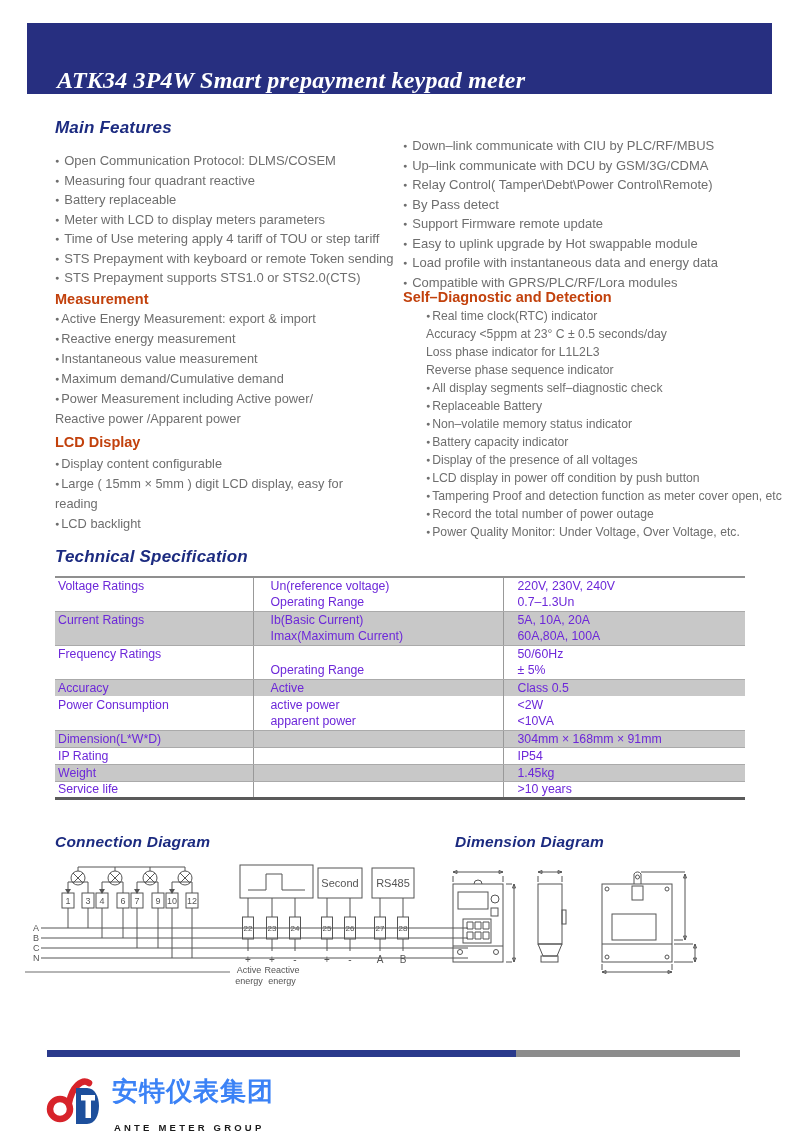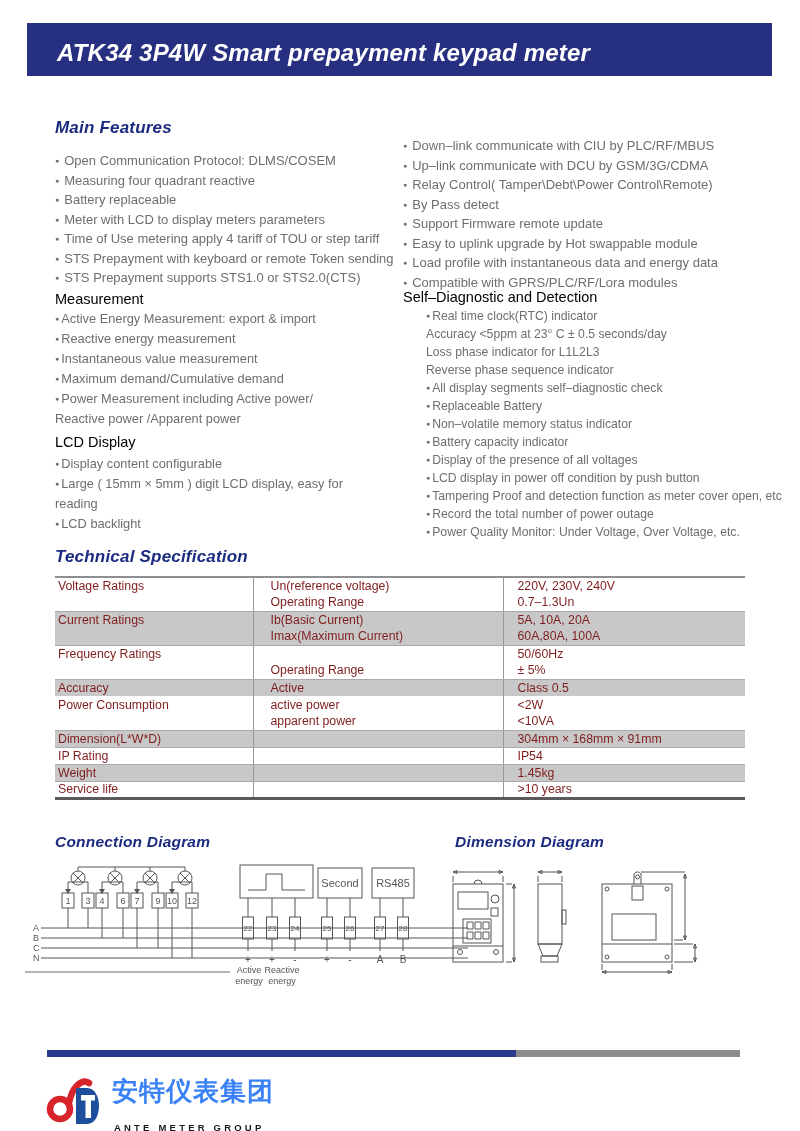--- a/index.html
+++ b/index.html
@@ -3,51 +3,51 @@
 <meta charset="utf-8">
 <style>
   * { margin:0; padding:0; box-sizing:border-box; }
   html,body { background:#ffffff; }
   .page {
     position:relative; width:800px; height:1131px; margin:0 auto;
     background:#ffffff; overflow:hidden;
     font-family:"Liberation Sans", sans-serif;
   }
   .banner {
-    position:absolute; left:27px; top:23px; width:745px; height:53px;
-    background:#272f80; display:flex; align-items:center;
+    position:absolute; left:27px; top:23px; width:745px; height:71px;
+    background:#272f80; display:flex; align-items:flex-end;font-family:Liberation Serif, serif;
   }
   .banner-title {
     color:#ffffff; font-size:24px; font-weight:bold; font-style:italic;
     padding-left:30px; padding-top:6px; letter-spacing:0.2px;
   }
   .h-blue {
     position:absolute; color:#1c2b80; font-weight:bold; font-style:italic;
     font-size:17px; letter-spacing:0.2px;
   }
   .h-gray {
-    position:absolute; color:#000000; font-weight:normal; font-size:14.5px;
+    position:absolute; color:#c2410c; font-weight:bold; font-size:14.5px;
   }
   ul { list-style:none; }
   .blist { position:absolute; color:#6e6e6e; }
   .blist li { white-space:nowrap; }
   .feat { font-size:13px; }
   .feat li { line-height:19.5px; }
   .feat li::before { content:"●"; font-size:7px; vertical-align:2px; margin-right:5px; color:#6e6e6e; }
   .tight li::before { content:"●"; font-size:7px; vertical-align:2px; margin-right:2px; color:#6e6e6e; }
   .tight li.nb::before { content:""; margin:0; }
   .meas { font-size:12.8px; }
   .meas li { line-height:20px; }
   .lcd { font-size:12.8px; }
   .lcd li { line-height:20px; }
   .sd { font-size:12.2px; }
   .sd li { line-height:18px;margin-left:23px; }
   .spec-table {
     position:absolute; left:55px; top:576px; width:690px;
-    border-collapse:collapse; font-size:12.3px; color:#7f1d1d;
+    border-collapse:collapse; font-size:12.3px; color:#6d28d9;
     border-top:2px solid #8f8f8f; border-bottom:3px solid #5a5a5a;
   }
   .spec-table td { height:17px; padding:0; vertical-align:middle; white-space:nowrap; }
   .spec-table td.c1 { width:198px; padding-left:3px; }
   .spec-table td.c2 { width:250px; padding-left:17px; border-left:1px solid #999; }
   .spec-table td.c3 { padding-left:14px; border-left:1px solid #999; }
   .spec-table tr.shade { background:#c8c8c8; }
   .spec-table tr.ge td { border-bottom:1px solid #aaaaaa; }
   .diagram { position:absolute; }
   .dg-stroke { stroke:#555; fill:none; stroke-width:1; }

